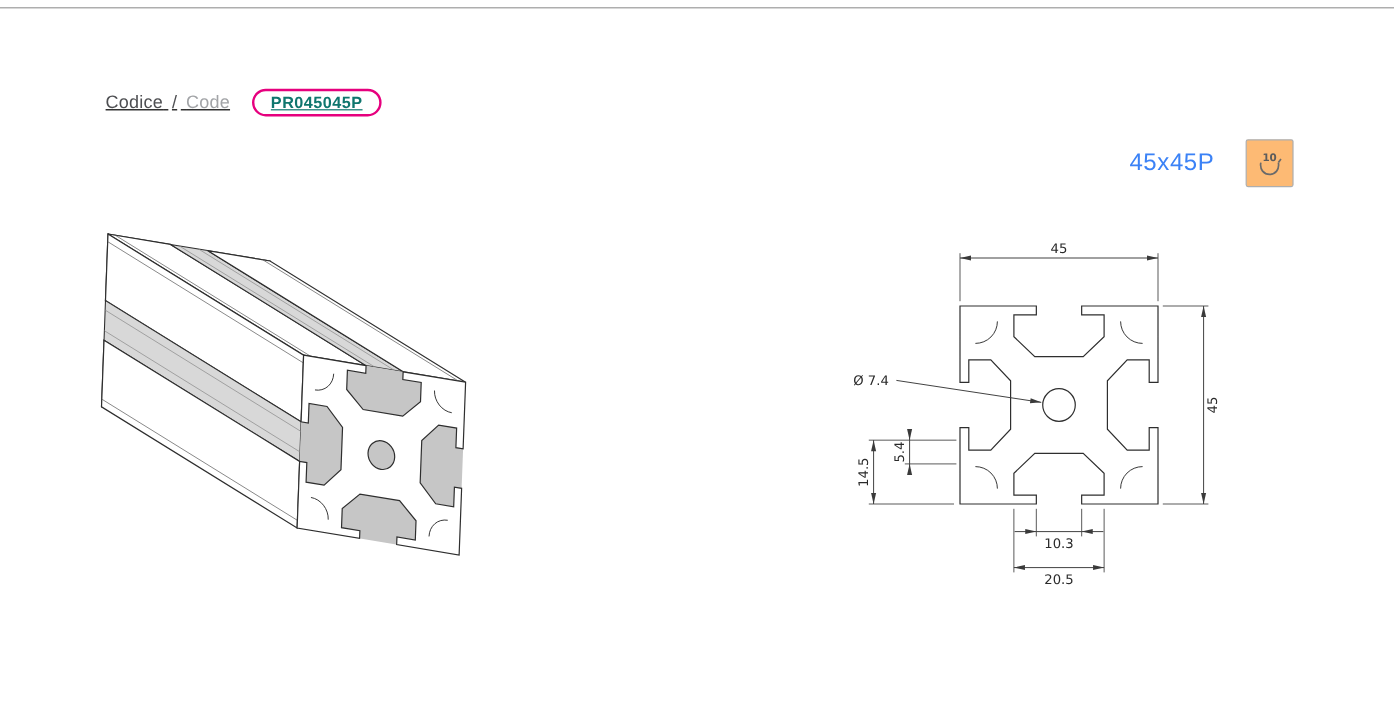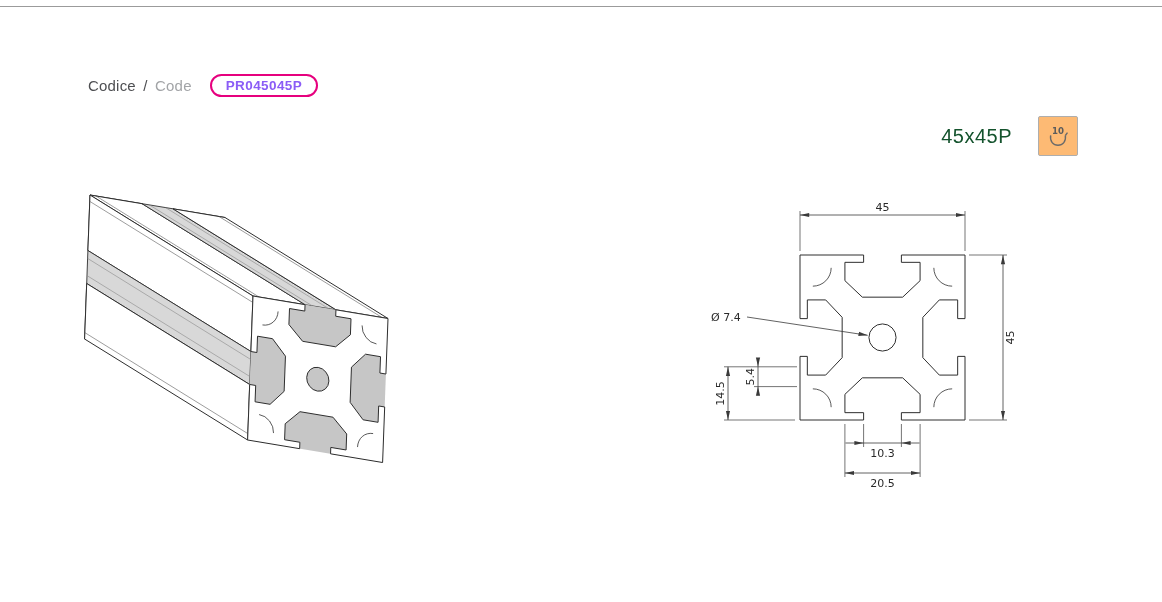--- a/index.html
+++ b/index.html
@@ -1,30 +1,30 @@
 <!DOCTYPE html>
 <html><head>
 <meta charset="utf-8">
 <style>
   html,body{margin:0;padding:0;background:#fff;}
   .page{position:relative;width:1162px;height:602px;background:#ffffff;overflow:hidden;
         font-family:"Liberation Sans",sans-serif;}
   .top-rule{position:absolute;top:6px;left:0;right:0;height:1px;background:#9b9b9b;}
 
   .code-row{position:absolute;top:74px;left:88px;display:flex;align-items:center;gap:18px;}
-  .code-label{font-size:15px;letter-spacing:.2px;}
+  .code-label{font-size:15px;letter-spacing:.2px;text-decoration:underline;}
   .code-label .it{color:#4e4f52;}
   .code-label .sep{color:#4e4f52;padding:0 3px;}
   .code-label .en{color:#a2a4a7;}
   .code-badge{display:inline-flex;align-items:center;justify-content:center;
               padding:2px 14px;border:2px solid #e6007e;border-radius:13px;
-              font-size:13.5px;font-weight:700;color:#8b5cf6;letter-spacing:.4px;}
+              font-size:13.5px;font-weight:700;color:#0f766e;letter-spacing:.4px;text-decoration:underline;}
 
   .product-row{position:absolute;top:116px;right:84px;display:flex;align-items:center;gap:26px;}
-  .product-name{font-size:20px;color:#14532d;letter-spacing:.5px;}
+  .product-name{font-size:20px;color:#3b82f6;letter-spacing:.5px;}
   .pack-box{width:38px;height:38px;border:1px solid #aeaeae;border-radius:2px;
             display:flex;align-items:center;justify-content:center;background:#fdba74;}
 
   .iso-view{position:absolute;left:60px;top:160px;}
   .section-view{position:absolute;left:695px;top:193px;}
 
   .outline{stroke:#2e2e2e;stroke-width:1;fill:#fff;}
   .detail{stroke:#2e2e2e;stroke-width:0.8;fill:none;}
   .facewhite{fill:#ffffff;stroke:#2e2e2e;stroke-width:1;}
   .groove{fill:#d8d8d8;stroke:#2e2e2e;stroke-width:0.9;}

